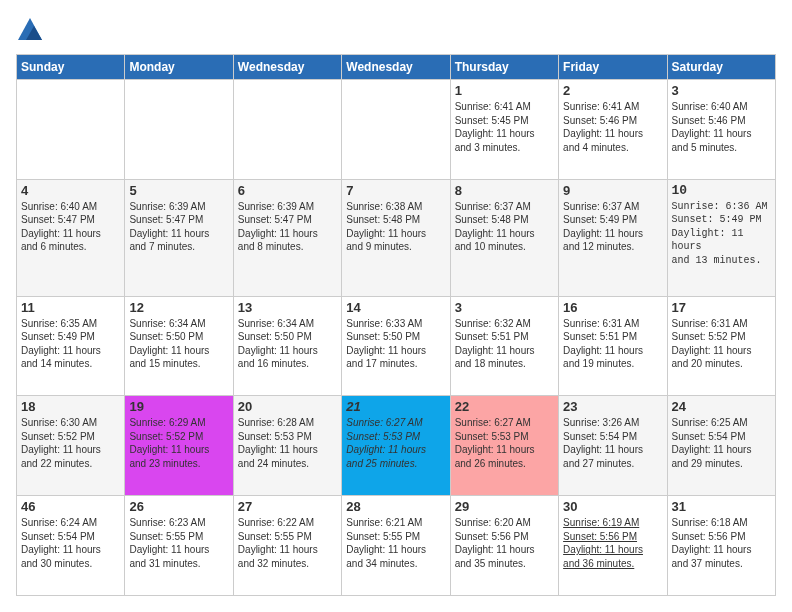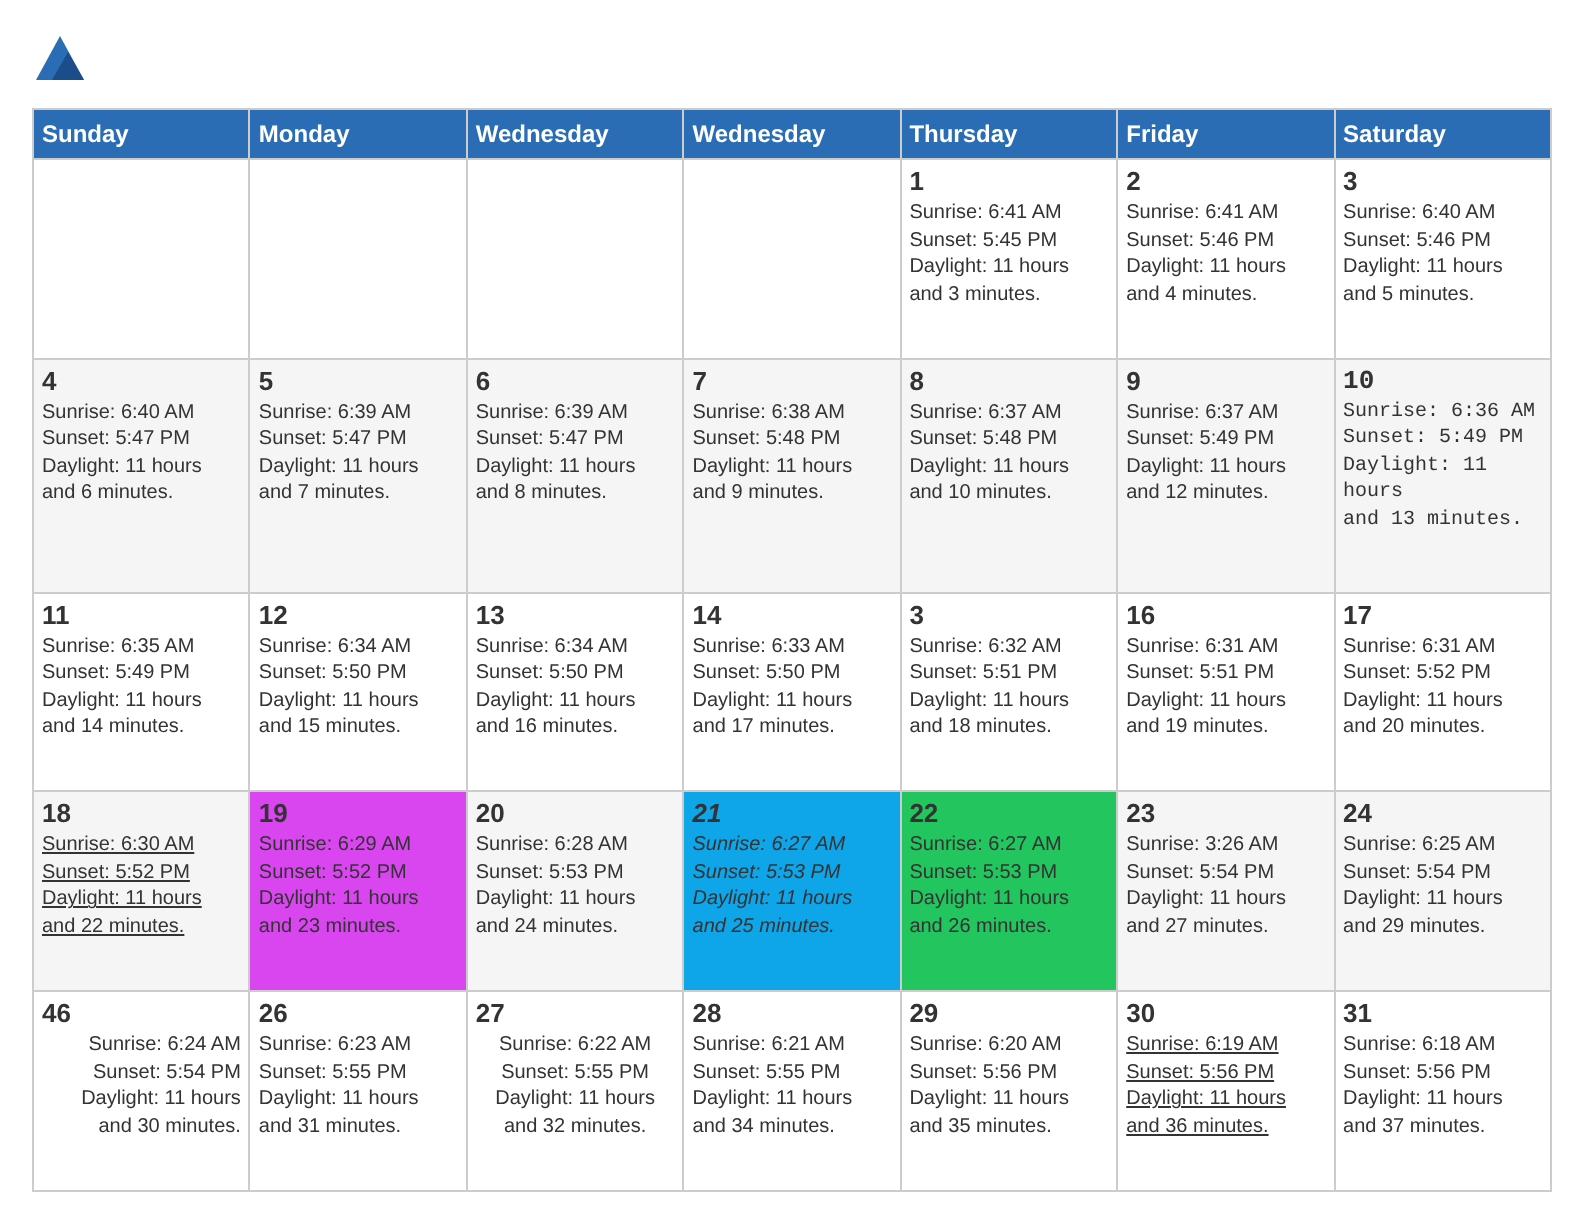--- a/index.html
+++ b/index.html
@@ -258,21 +258,21 @@
             <span class="day-num">17</span>
             <div class="day-info" style="white-space: pre-line;">Sunrise: 6:31 AM
 Sunset: 5:52 PM
 Daylight: 11 hours
 and 20 minutes.</div>
           </td>
         </tr>
         <tr>
           <td style="background: rgb(245, 245, 245);">
             <span class="day-num">18</span>
-            <div class="day-info" style="white-space: pre-line; text-decoration: underline;">Sunrise: 6:30 AM
+            <div class="day-info" style="white-space: pre-line;">Sunrise: 6:30 AM
 Sunset: 5:52 PM
 Daylight: 11 hours
 and 22 minutes.</div>
           </td>
           <td style="background: #d946ef;">
             <span class="day-num">19</span>
             <div class="day-info" style="white-space: pre-line;">Sunrise: 6:29 AM
 Sunset: 5:52 PM
 Daylight: 11 hours
 and 23 minutes.</div>
@@ -284,21 +284,21 @@
 Daylight: 11 hours
 and 24 minutes.</div>
           </td>
           <td style="background: #0ea5e9; font-style: italic;">
             <span class="day-num">21</span>
             <div class="day-info" style="white-space: pre-line;">Sunrise: 6:27 AM
 Sunset: 5:53 PM
 Daylight: 11 hours
 and 25 minutes.</div>
           </td>
-          <td style="background: #22c55e;">
+          <td style="background: #fca5a5;">
             <span class="day-num">22</span>
             <div class="day-info" style="white-space: pre-line;">Sunrise: 6:27 AM
 Sunset: 5:53 PM
 Daylight: 11 hours
 and 26 minutes.</div>
           </td>
           <td style="background: rgb(245, 245, 245);">
             <span class="day-num">23</span>
             <div class="day-info" style="white-space: pre-line;">Sunrise: 3:26 AM
 Sunset: 5:54 PM
@@ -309,35 +309,35 @@
             <span class="day-num">24</span>
             <div class="day-info" style="white-space: pre-line;">Sunrise: 6:25 AM
 Sunset: 5:54 PM
 Daylight: 11 hours
 and 29 minutes.</div>
           </td>
         </tr>
         <tr>
           <td>
             <span class="day-num">46</span>
-            <div class="day-info" style="white-space: pre-line; text-align: right;">Sunrise: 6:24 AM
+            <div class="day-info" style="white-space: pre-line;">Sunrise: 6:24 AM
 Sunset: 5:54 PM
 Daylight: 11 hours
 and 30 minutes.</div>
           </td>
           <td>
             <span class="day-num">26</span>
             <div class="day-info" style="white-space: pre-line;">Sunrise: 6:23 AM
 Sunset: 5:55 PM
 Daylight: 11 hours
 and 31 minutes.</div>
           </td>
           <td>
             <span class="day-num">27</span>
-            <div class="day-info" style="white-space: pre-line; text-align: center;">Sunrise: 6:22 AM
+            <div class="day-info" style="white-space: pre-line;">Sunrise: 6:22 AM
 Sunset: 5:55 PM
 Daylight: 11 hours
 and 32 minutes.</div>
           </td>
           <td>
             <span class="day-num">28</span>
             <div class="day-info" style="white-space: pre-line;">Sunrise: 6:21 AM
 Sunset: 5:55 PM
 Daylight: 11 hours
 and 34 minutes.</div>

